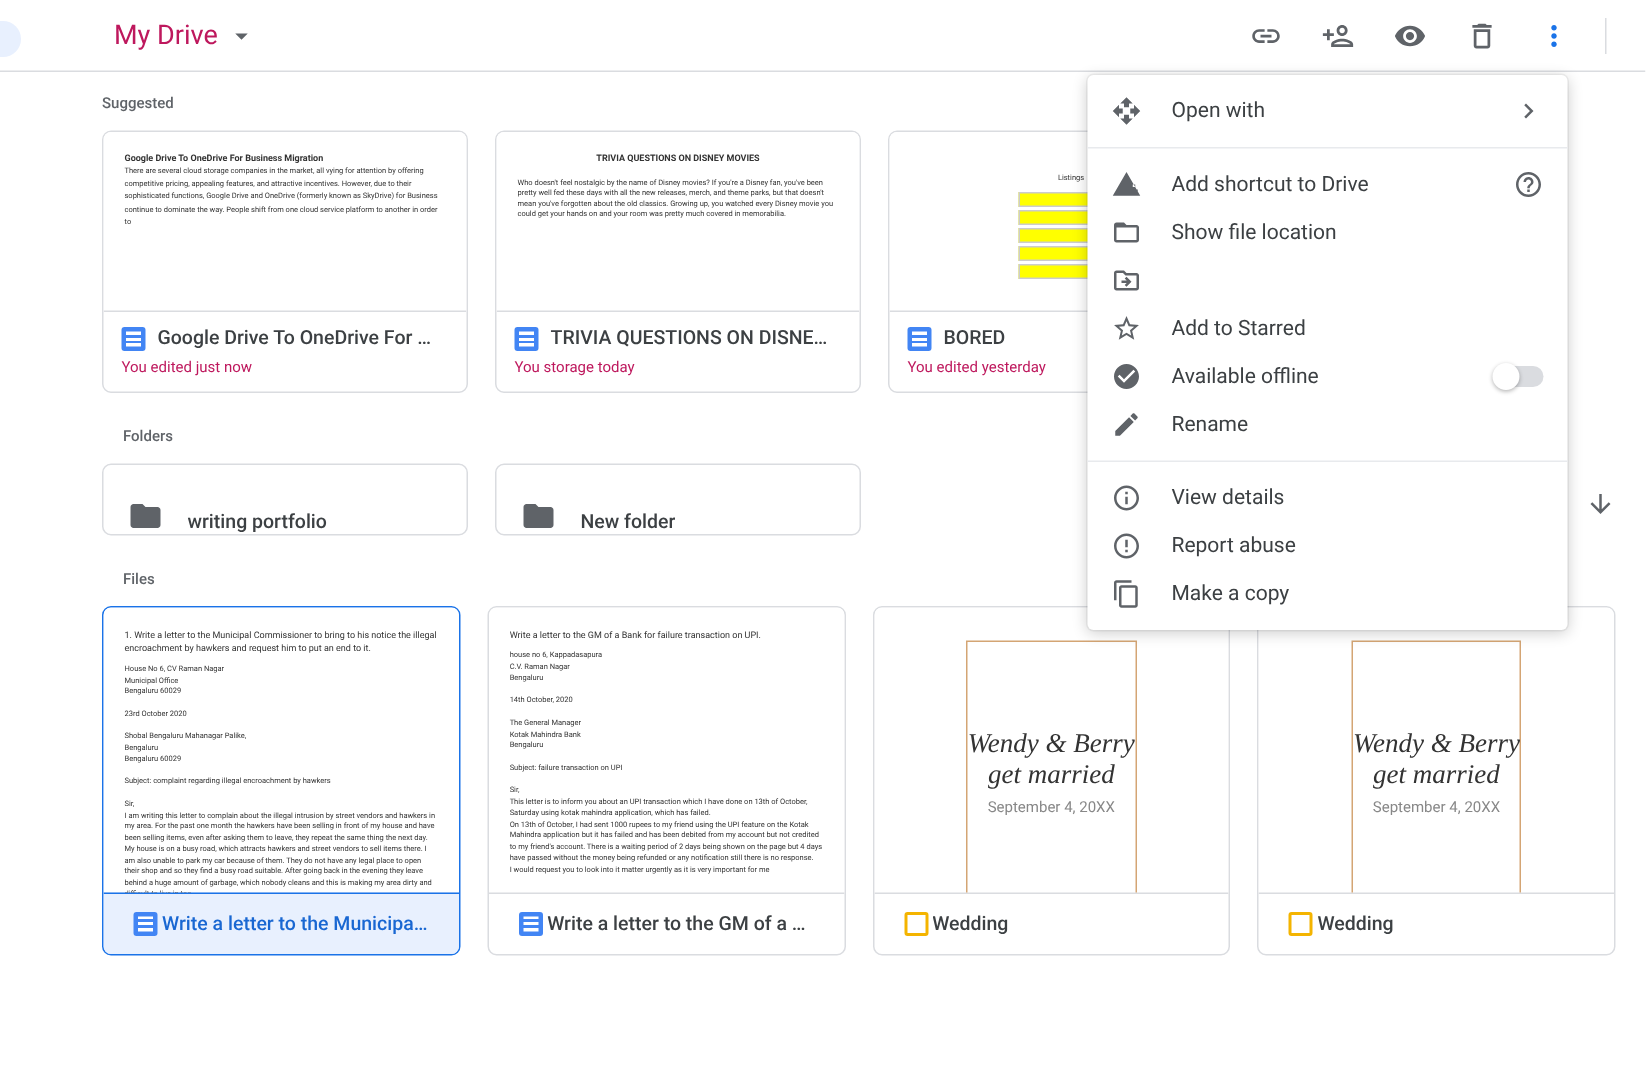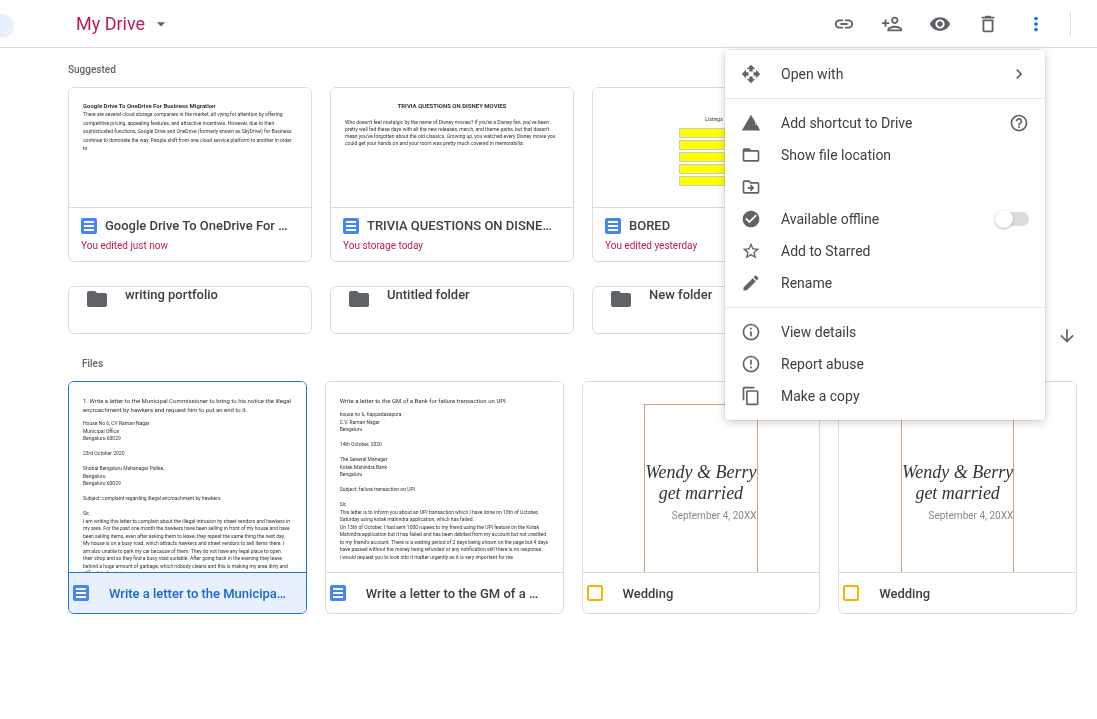--- a/index.html
+++ b/index.html
@@ -26,34 +26,34 @@
     .suggested-meta { padding: 10px 12px; }
     .suggested-title-row { display: flex; align-items: flex-start; gap: 8px; margin-bottom: 6px; }
     .doc-icon { width: 16px; height: 16px; flex-shrink: 0; }
     .doc-icon.docs { background: #4285f4; border-radius: 2px; position: relative; }
     .doc-icon.docs::after { content:''; position:absolute; left:3px; top:3px; right:3px; bottom:3px; background:linear-gradient(#fff 20%, transparent 20%, transparent 40%, #fff 40%, #fff 60%, transparent 60%, transparent 80%, #fff 80%); }
     .doc-icon.slides { border:2px solid #f4b400; border-radius:2px; background:#fff; }
     .suggested-title { font-size: 13px; font-weight: 500; color: #3c4043; white-space: nowrap; overflow: hidden; text-overflow: ellipsis; }
     .suggested-sub { font-size: 10px; color: #be185d; }
     
     .folders-grid { display: flex; gap: 18px; }
-    .folder-card { width: 244px; height: 48px; border: 1px solid #dadce0; border-radius: 6px; display: flex; align-items: flex-start; padding: 0 16px; gap: 16px; cursor: pointer; }
+    .folder-card { width: 244px; height: 48px; border: 1px solid #dadce0; border-radius: 6px; display: flex; align-items: flex-end; padding: 0 16px; gap: 16px; cursor: pointer; }
     .folder-icon { color: #5f6368; }
     .folder-name { font-size: 13px; font-weight: 500; color: #3c4043; white-space: nowrap; overflow: hidden; text-overflow: ellipsis; }
     
     .files-grid { display: flex; gap: 18px; }
     .file-card { width: 244px; border: 1px solid #dadce0; border-radius: 6px; overflow: hidden; cursor: pointer; background: #fff; }
     .file-card.selected { border-color: #1a73e8; background: #e8f0fe; }
     .file-card.selected .suggested-title { color: #1967d2; }
     .file-thumb { height: 190px; background: #fff; display: flex; align-items: flex-start; justify-content: center; padding: 8px; overflow: hidden; }
     .file-thumb-inner { width:100%; font-size:6px; line-height:1.5; color:#333; padding:6px; }
-    .wedding-thumb { display:flex; flex-direction:column; align-items:flex-end; justify-content:center; height:100%; border:1px solid #d4a574; margin:14px; }
+    .wedding-thumb { display:flex; flex-direction:column; align-items:center; justify-content:center; height:100%; border:1px solid #d4a574; margin:14px; }
     .wedding-title { font-family: serif; font-size:18px; font-style:italic; color:#333; text-align:center; }
     .wedding-sub { font-size:10px; color:#888; margin-top:6px; }
-    .file-meta { padding: 12px 4px; display: flex; align-items: center; gap: 20px; border-top: 1px solid #dadce0; }
+    .file-meta { padding: 12px 20px; display: flex; align-items: center; gap: 3px; border-top: 1px solid #dadce0; }
     .file-card.selected .file-meta { border-top-color: #1a73e8; background:#e8f0fe; }
     
     .context-menu { position: absolute; top: 50px; right: 52px; width: 320px; background: #fff; border-radius: 4px; box-shadow: 0 2px 10px rgba(0,0,0,0.2), 0 0 0 1px rgba(0,0,0,0.05); padding: 8px 0; z-index: 100; }
     .menu-item { display: flex; align-items: center; height: 32px; padding: 0 16px; cursor: pointer; gap: 20px; }
     .menu-icon { width: 20px; height: 20px; display: flex; align-items: center; justify-content: center; color: #5f6368; }
     .menu-label { font-size: 14px; color: #3c4043; flex: 1; }
     .menu-right { margin-left: auto; color: #5f6368; display:flex; align-items:center; }
     .menu-divider { height: 1px; background: #e8eaed; margin: 8px 0; }
     .toggle { width: 32px; height: 14px; background: #dadce0; border-radius: 7px; position: relative; }
     .toggle::after { content:''; position:absolute; width:18px; height:18px; border-radius:50%; background:#fff; box-shadow:0 1px 3px rgba(0,0,0,0.3); top:-2px; left:-2px; }
@@ -167,32 +167,27 @@
           <div class="suggested-title-row">
             <span class="suggested-title">.docx</span>
           </div>
         </div>
       </div>
 
     </div>
   </div>
 
   <div class="section">
+    <div class="section-label" style="margin-left:14px;">Folders</div>
     <div class="folders-grid">
       <div class="folder-card">
         <svg class="folder-icon" width="24" height="24" viewBox="0 0 24 24">
             <path fill="#5f6368" d="M10 4H4c-1.1 0-1.99.9-1.99 2L2 18c0 1.1.9 2 2 2h16c1.1 0 2-.9 2-2V8c0-1.1-.9-2-2-2h-8l-2-2z"></path>
           </svg>
         <span class="folder-name">writing portfolio</span>
-      </div>
-      <div class="folder-card">
-        <svg class="folder-icon" width="24" height="24" viewBox="0 0 24 24">
-            <path fill="#5f6368" d="M10 4H4c-1.1 0-1.99.9-1.99 2L2 18c0 1.1.9 2 2 2h16c1.1 0 2-.9 2-2V8c0-1.1-.9-2-2-2h-8l-2-2z"></path>
-          </svg>
-        <span class="folder-name">Untitled folder</span>
       </div>
       <div class="folder-card">
         <svg class="folder-icon" width="24" height="24" viewBox="0 0 24 24">
             <path fill="#5f6368" d="M10 4H4c-1.1 0-1.99.9-1.99 2L2 18c0 1.1.9 2 2 2h16c1.1 0 2-.9 2-2V8c0-1.1-.9-2-2-2h-8l-2-2z"></path>
           </svg>
         <span class="folder-name">New folder</span>
       </div>
     </div>
   </div>
 
@@ -332,39 +327,39 @@
   <div class="menu-item">
     <span class="menu-icon">
         <svg width="20" height="20" viewBox="0 0 24 24">
           <path fill="#5f6368" d="M20 6h-8l-2-2H4c-1.1 0-2 .9-2 2v12c0 1.1.9 2 2 2h16c1.1 0 2-.9 2-2V8c0-1.1-.9-2-2-2zm0 12H4V6h5.17l2 2H20v10zm-7.84-6H8v2h4.16l-1.59 1.59L11.99 17 16 13.01 11.99 9l-1.41 1.41L12.16 12z"></path>
         </svg>
       </span>
   </div>
   <div class="menu-item">
     <span class="menu-icon">
         <svg width="20" height="20" viewBox="0 0 24 24">
+          <path fill="#5f6368" d="M22 9.24l-7.19-.62L12 2 9.19 8.63 2 9.24l5.46 4.73L5.82 21 12 17.27 18.18 21l-1.63-7.03L22 9.24zM12 15.4l-3.76 2.27 1-4.28-3.32-2.88 4.38-.38L12 6.1l1.71 4.04 4.38.38-3.32 2.88 1 4.28L12 15.4z"></path>
+        </svg>
+      </span>
+    <span class="menu-label">Add to Starred</span>
+  </div>
+  <div class="menu-item">
+    <span class="menu-icon">
+        <svg width="20" height="20" viewBox="0 0 24 24">
           <path fill="#5f6368" d="M12 2C6.48 2 2 6.48 2 12s4.48 10 10 10 10-4.48 10-10S17.52 2 12 2zm-2 15l-5-5 1.41-1.41L10 14.17l7.59-7.59L19 8l-9 9z"></path>
         </svg>
       </span>
     <span class="menu-label">Available offline</span>
     <span class="menu-right">
         <div class="toggle"></div>
       </span>
   </div>
   <div class="menu-item">
     <span class="menu-icon">
         <svg width="20" height="20" viewBox="0 0 24 24">
-          <path fill="#5f6368" d="M22 9.24l-7.19-.62L12 2 9.19 8.63 2 9.24l5.46 4.73L5.82 21 12 17.27 18.18 21l-1.63-7.03L22 9.24zM12 15.4l-3.76 2.27 1-4.28-3.32-2.88 4.38-.38L12 6.1l1.71 4.04 4.38.38-3.32 2.88 1 4.28L12 15.4z"></path>
-        </svg>
-      </span>
-    <span class="menu-label">Add to Starred</span>
-  </div>
-  <div class="menu-item">
-    <span class="menu-icon">
-        <svg width="20" height="20" viewBox="0 0 24 24">
           <path fill="#5f6368" d="M3 17.25V21h3.75L17.81 9.94l-3.75-3.75L3 17.25zM20.71 7.04c.39-.39.39-1.02 0-1.41l-2.34-2.34c-.39-.39-1.02-.39-1.41 0l-1.83 1.83 3.75 3.75 1.83-1.83z"></path>
         </svg>
       </span>
     <span class="menu-label">Rename</span>
   </div>
   <div class="menu-divider"></div>
   <div class="menu-item">
     <span class="menu-icon">
         <svg width="20" height="20" viewBox="0 0 24 24">
           <path fill="#5f6368" d="M11 7h2v2h-2zm0 4h2v6h-2zm1-9C6.48 2 2 6.48 2 12s4.48 10 10 10 10-4.48 10-10S17.52 2 12 2zm0 18c-4.41 0-8-3.59-8-8s3.59-8 8-8 8 3.59 8 8-3.59 8-8 8z"></path>

